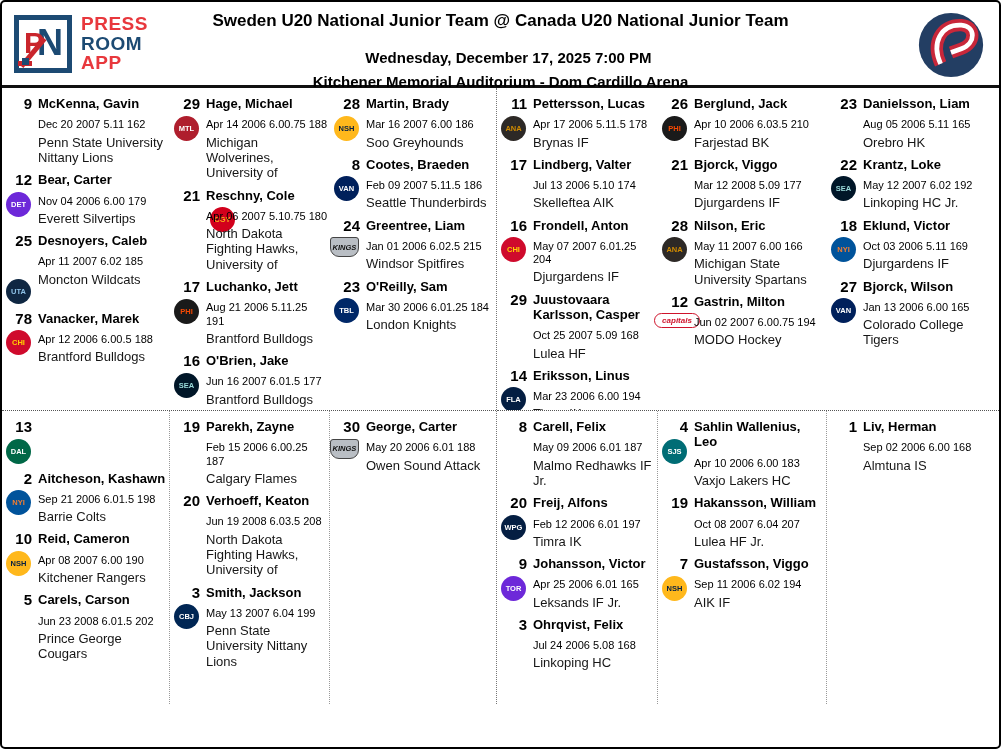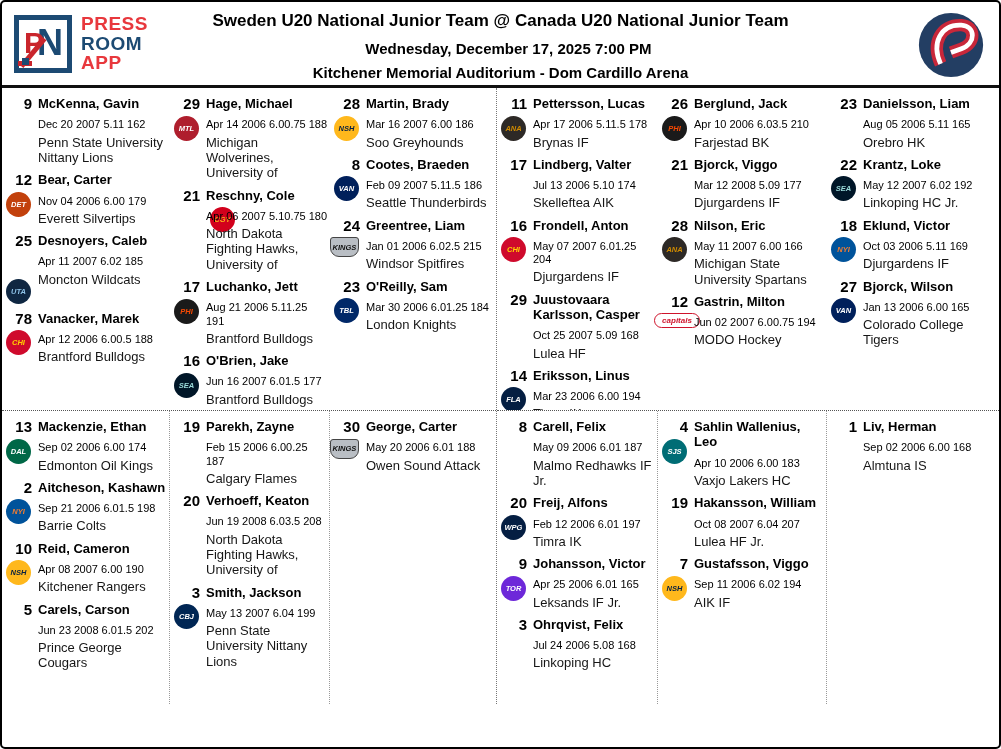--- a/index.html
+++ b/index.html
@@ -13,21 +13,21 @@
   .prn-p { position:absolute; left:5px; top:6px; font-size:30px; font-weight:bold; color:#c9252c; }
   .prn-n { position:absolute; right:4px; top:2px; font-size:36px; font-weight:bold; color:#1c4a73; }
   .prn-stick { position:absolute; width:36px; height:5px; background:#c9252c; transform:rotate(-50deg); left:-4px; top:30px; }
   .prn-blade { position:absolute; width:14px; height:5px; background:#c9252c; left:-1px; top:41px; }
   .prn-dot { position:absolute; left:3px; bottom:3px; width:7px; height:7px; background:#1c4a73; }
   .prn-text { line-height:1.02; font-weight:bold; font-size:19px; letter-spacing:.5px; }
   .prn-press, .prn-app { color:#e8383d; }
   .prn-room { color:#1c4a73; }
   .titleblock { position:absolute; left:130px; right:130px; top:9px; text-align:center; }
   .title { font-weight:bold; font-size:17px; }
-  .datetime { font-weight:bold; font-size:15px; margin-top:9px;padding-left:16px; }
+  .datetime { font-weight:bold; font-size:15px; margin-top:18px;padding-left:16px; }
   .venue { font-weight:bold; font-size:15px; margin-top:7px; }
   .orglogo { position:absolute; right:14px; top:9px; }
 
   
   .team-heads { display:flex; height:40px; align-items:center; }
   .team-head { display:flex; align-items:center; justify-content:center; gap:11px; font-weight:bold; font-size:17px; }
   .team-head.t0 { width:495px; }
   .team-head.t1 { flex:1; }
   .flag { width:37px; height:22px; flex:none; position:relative; }
   .flag-ca { background:#fff; border-left:10px solid #e4002b; border-right:10px solid #e4002b; display:flex; align-items:center; justify-content:center; }
@@ -54,21 +54,21 @@
 
   .player { display:flex; margin:5px 0 7px; }
   .pleft { width:26px; margin-right:6px; flex:none; display:flex; flex-direction:column; align-items:flex-end; }
   .pnum { font-size:15px; font-weight:bold; line-height:1.1; }
   .pbody { min-width:0; }
   .pname { font-size:13px; font-weight:bold; line-height:1.18; }
   .pinfo { font-size:11px; line-height:1.2; margin-top:7px; }
   .pclub { font-size:13px; line-height:1.18; margin-top:3px; color:#161616; }
 
   .plogo { width:25px; height:25px; border-radius:50%; display:flex; align-items:center; justify-content:center;
-           font-size:7.5px; font-weight:bold; margin-top:3px; align-self:flex-start; letter-spacing:0; flex:none;font-style:italic; }
+           font-size:7.5px; font-weight:bold; margin-top:3px; align-self:flex-start; letter-spacing:0; flex:none; }
   .plogo.shield { border-radius:3px 3px 9px 9px; height:20px; width:29px; font-style:italic; border:1px solid #444; margin-left:-4px; }
   .plogo.script { width:46px; height:15px; border-radius:8px; border:1px solid #cf132b; font-style:italic; font-size:8px; margin-left:-8px; }
 </style>
 </head>
 <body>
 
 <div class="page">
 
   <div class="header">
     <div class="brand">
@@ -110,21 +110,21 @@
               </div>
               <div class="pbody">
                 <div class="pname">McKenna, Gavin</div>
                 <div class="pinfo">Dec 20 2007 5.11 162</div>
                 <div class="pclub">Penn State University Nittany Lions</div>
               </div>
             </div>
             <div class="player">
               <div class="pleft">
                 <div class="pnum">12</div>
-                <div class="plogo circle" style="background: #c2410c; color: rgb(255, 255, 255); text-align: center;">DET</div>
+                <div class="plogo circle" style="background: #6d28d9; color: rgb(255, 255, 255); text-align: center;">DET</div>
               </div>
               <div class="pbody">
                 <div class="pname">Bear, Carter</div>
                 <div class="pinfo">Nov 04 2006 6.00 179</div>
                 <div class="pclub">Everett Silvertips</div>
               </div>
             </div>
             <div class="player">
               <div class="pleft">
                 <div class="pnum">25</div>
@@ -240,25 +240,20 @@
               </div>
             </div>
           </div>
         </div>
       <div class="sec-bottom">
           <div class="col">
             <div class="player">
               <div class="pleft">
                 <div class="pnum">13</div>
                 <div class="plogo circle" style="background: rgb(0, 104, 71); color: rgb(255, 255, 255);">DAL</div>
-              </div>
-              <div class="pbody">
-                <div class="pname">Mackenzie, Ethan</div>
-                <div class="pinfo">Sep 02 2006 6.00 174</div>
-                <div class="pclub">Edmonton Oil Kings</div>
               </div>
             </div>
             <div class="player">
               <div class="pleft">
                 <div class="pnum">2</div>
                 <div class="plogo circle" style="background: rgb(0, 83, 155); color: rgb(244, 125, 48);">NYI</div>
               </div>
               <div class="pbody">
                 <div class="pname">Aitcheson, Kashawn</div>
                 <div class="pinfo">Sep 21 2006 6.01.5 198</div>

